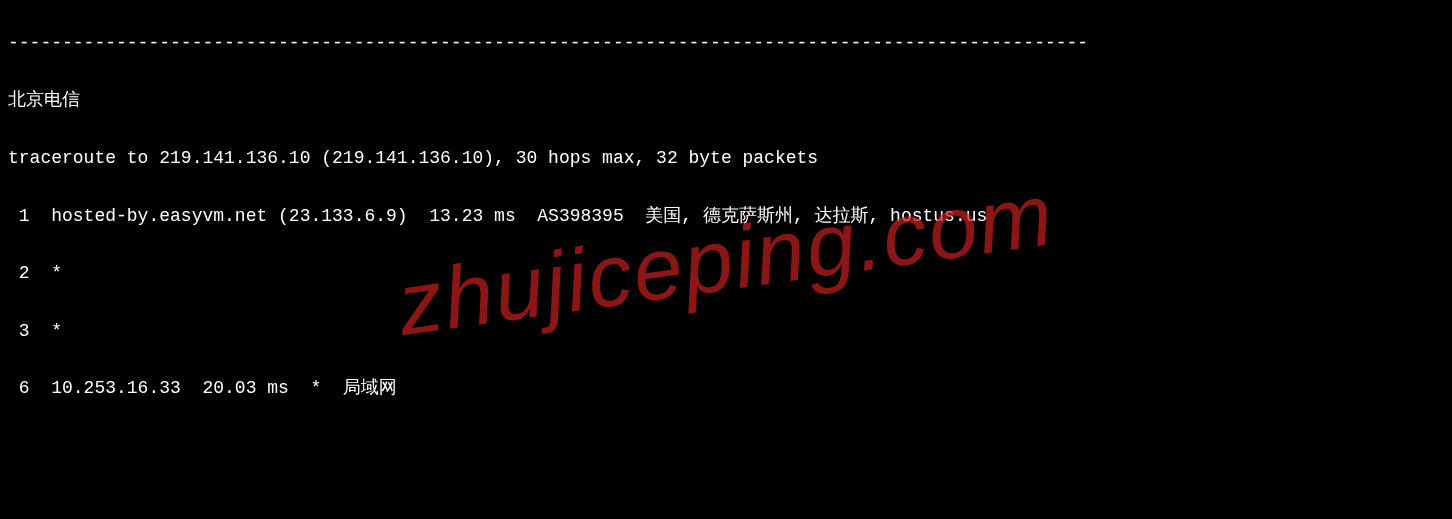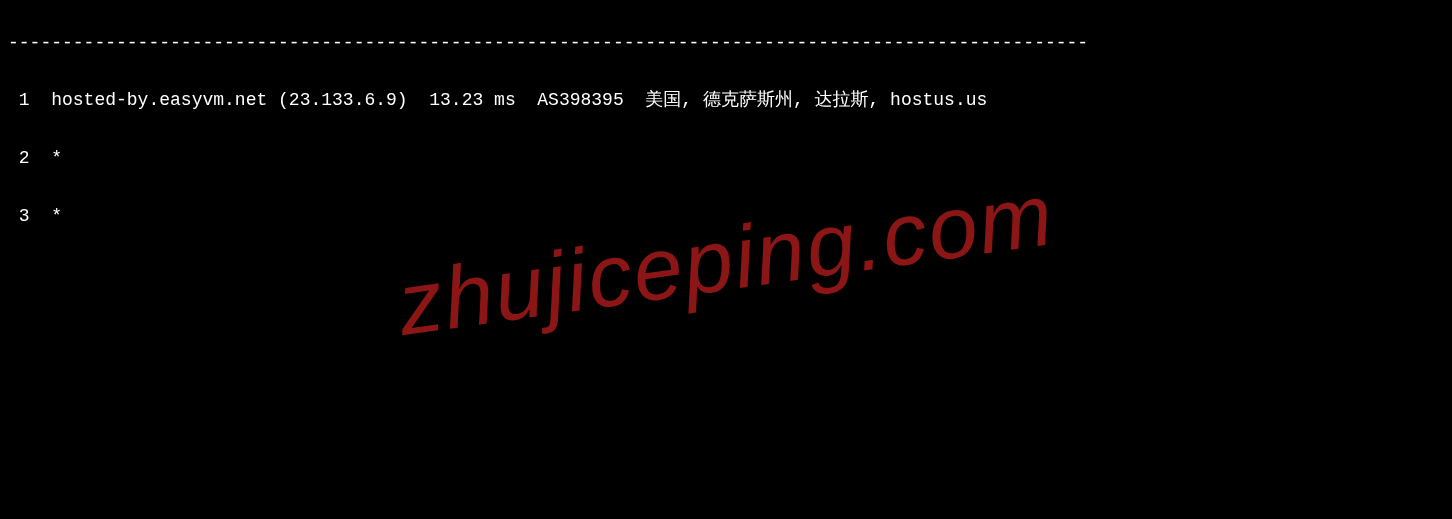--- a/index.html
+++ b/index.html
@@ -44,23 +44,26 @@
       display: inline-block;
       width: 2ch;
       text-align: right;
     }
   </style>
 </head>
 <body>
 
 <div class="terminal">
 <div class="separator">----------------------------------------------------------------------------------------------------</div>
+<div>北京电信</div>
+<div>traceroute to 219.141.136.10 (219.141.136.10), 30 hops max, 32 byte packets</div>
 <div><span class="hop-num">1</span>  <span>hosted-by.easyvm.net (23.133.6.9)  13.23 ms  AS398395  美国, 德克萨斯州, 达拉斯, hostus.us</span></div>
 <div><span class="hop-num">2</span>  <span>*</span></div>
 <div><span class="hop-num">3</span>  <span>*</span></div>
+<div><span class="hop-num">6</span>  <span>10.253.16.33  20.03 ms  *  局域网</span></div>
 
 
 
 
 
 
 
 
 
 </div>

